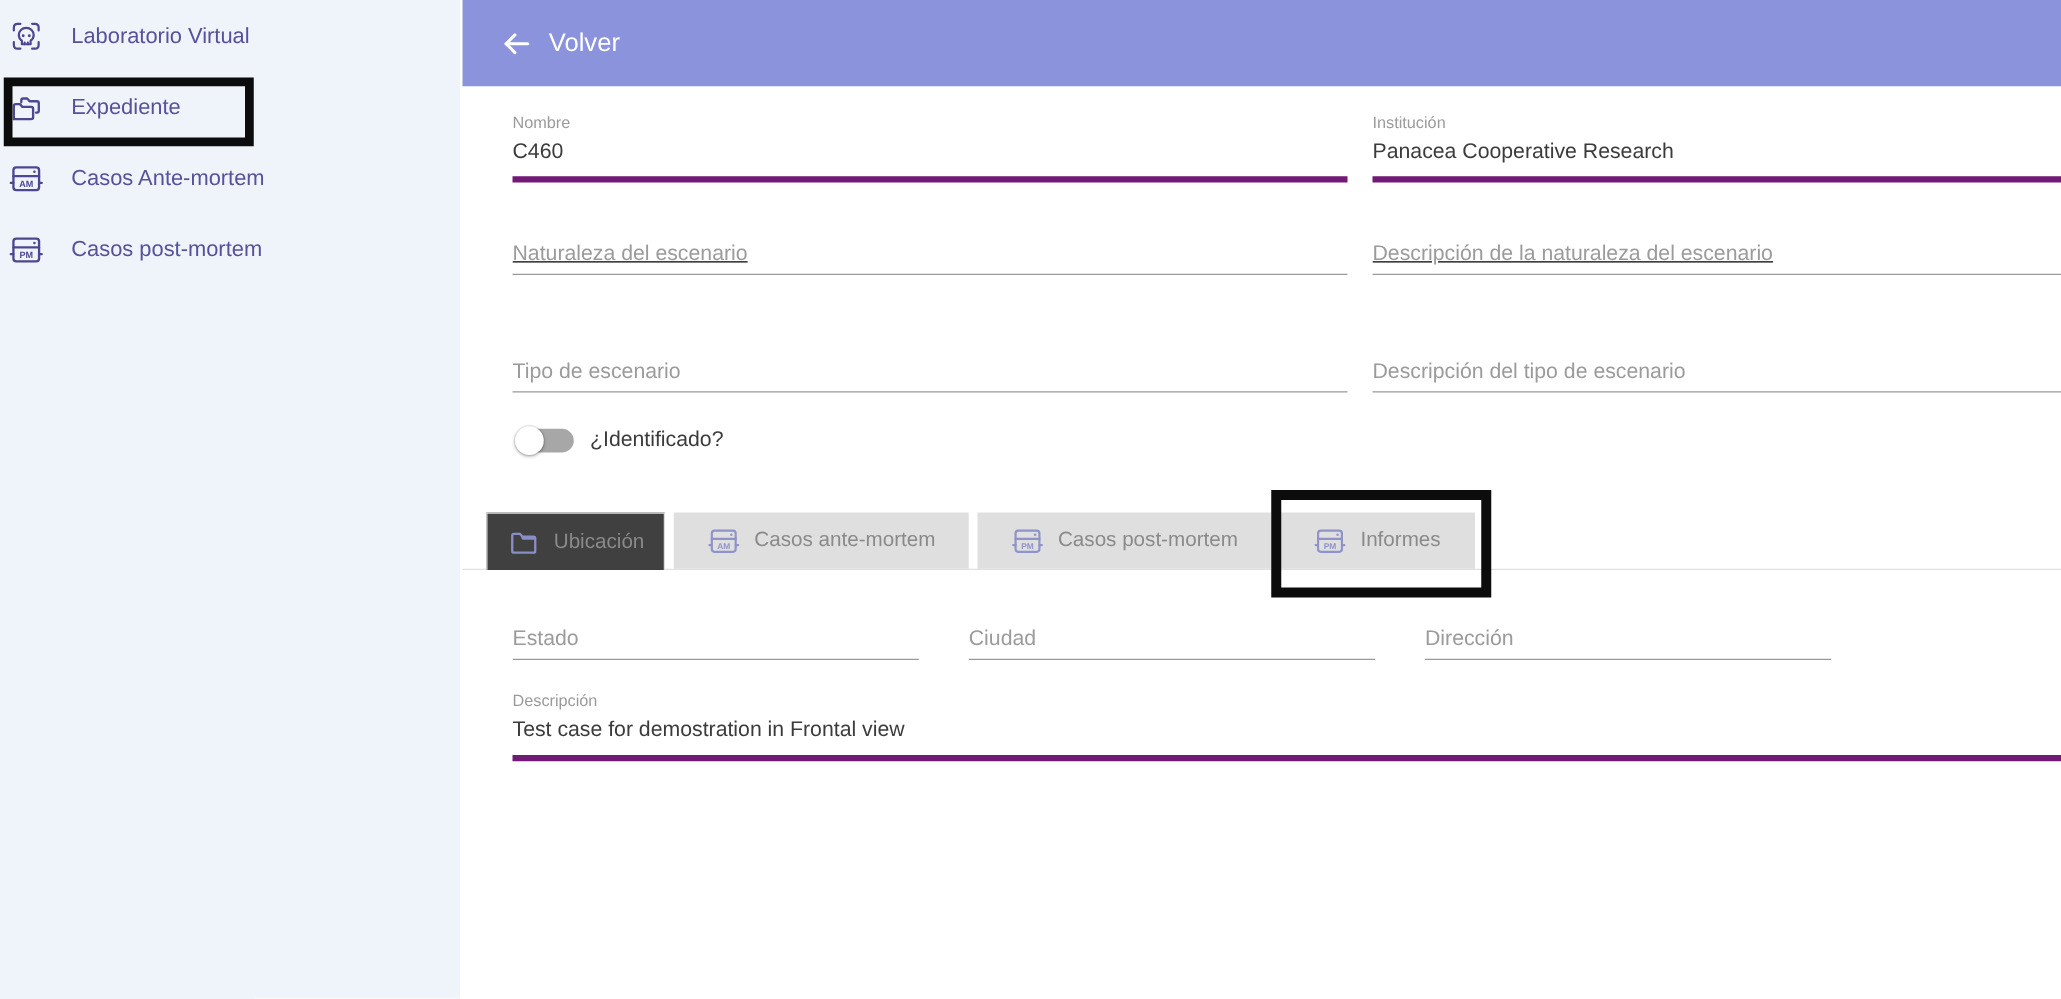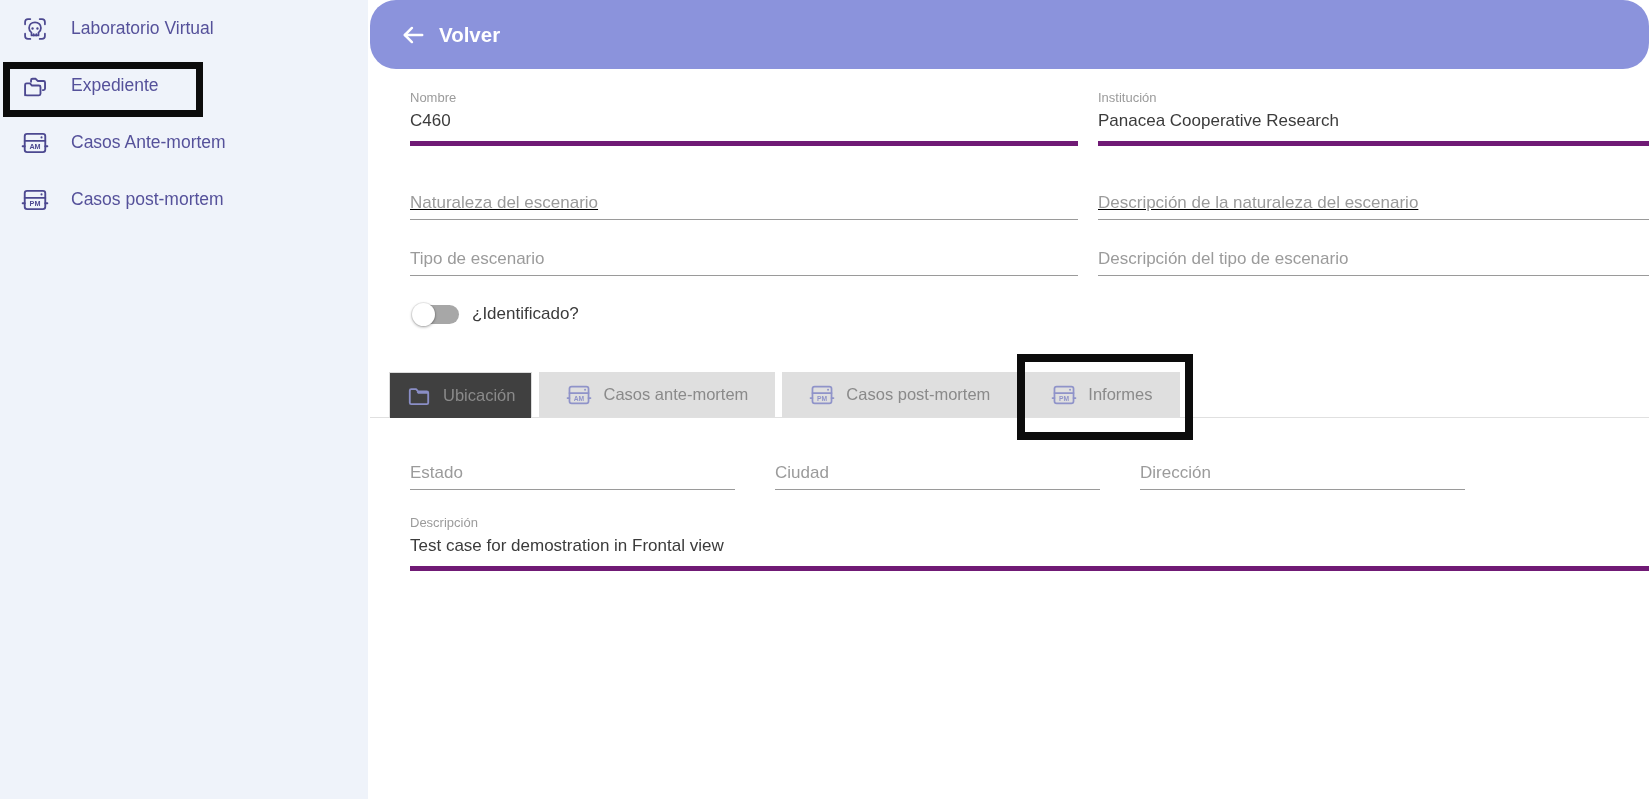--- a/index.html
+++ b/index.html
@@ -12,44 +12,44 @@
   }
   .app { position:relative; width:1649px; height:799px; }
 
   
   .sidebar {
     position:absolute; left:0; top:0; width:368px; height:799px;
     background:#eff3fa; z-index:2;
   }
   .nav-item {
     display:flex; align-items:center; height:57px;
-    padding-left:21px; gap:22px;
+    padding-left:7px; gap:22px;
     color:#55519a; font-size:17.5px; cursor:pointer;
   }
   .nav-item .nav-icon { width:28px; height:28px; color:#4c4890; flex:0 0 28px; }
   .nav-icon svg { display:block; width:100%; height:100%; }
   .annot-exped {
     position:absolute; left:3px; top:62px; width:200px; height:55px;
     border:7px solid #0c0c0c; pointer-events:none; z-index:5;
   }
 
   
   .main { position:absolute; left:368px; top:0; right:0; height:799px; background:#fff; }
   .topbar {
     margin-left:2px; height:69px; background:#8b93dc; color:#fff;
     display:flex; align-items:center; padding-left:30px; gap:13px;
-    font-size:20.5px; font-weight:bold; cursor:pointer;border-radius:26px;
+    font-size:20.5px; font-weight:normal; cursor:pointer;
   }
   .topbar svg { display:block; width:26px; height:26px; }
 
   
   .grid2 { display:grid; grid-template-columns:668px 1fr; column-gap:20px; margin-left:42px; }
   .row1 { margin-top:21px; }
   .row2 { margin-top:46px;text-decoration:underline; }
-  .row3 { margin-top:28px; }
+  .row3 { margin-top:66px; }
   .mat-field { border-bottom:5px solid #701a75; padding-bottom:9px; }
   .mat-field.empty { border-bottom:1px solid #9a9a9a; padding-bottom:5px; }
   .mat-label { font-size:13px; line-height:15px; color:#9b9b9b; }
   .mat-input {
     display:block; width:100%; border:0; outline:none; background:transparent;
     padding:0; margin:0; font-family:inherit; font-size:17px; line-height:22px; color:#3b3b3b;
   }
   .mat-field .mat-label + .mat-input { margin-top:5px; }
   .mat-input::placeholder { color:#9b9b9b; opacity:1; }
 

